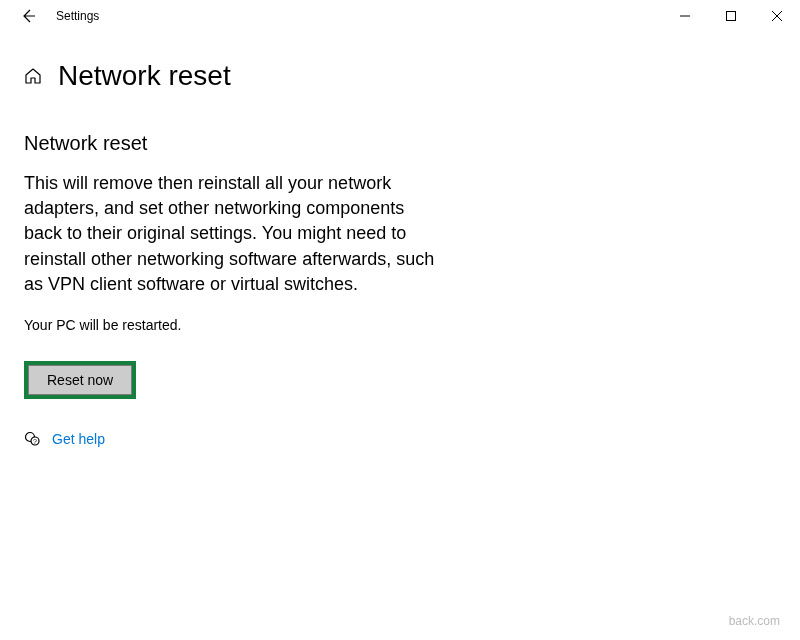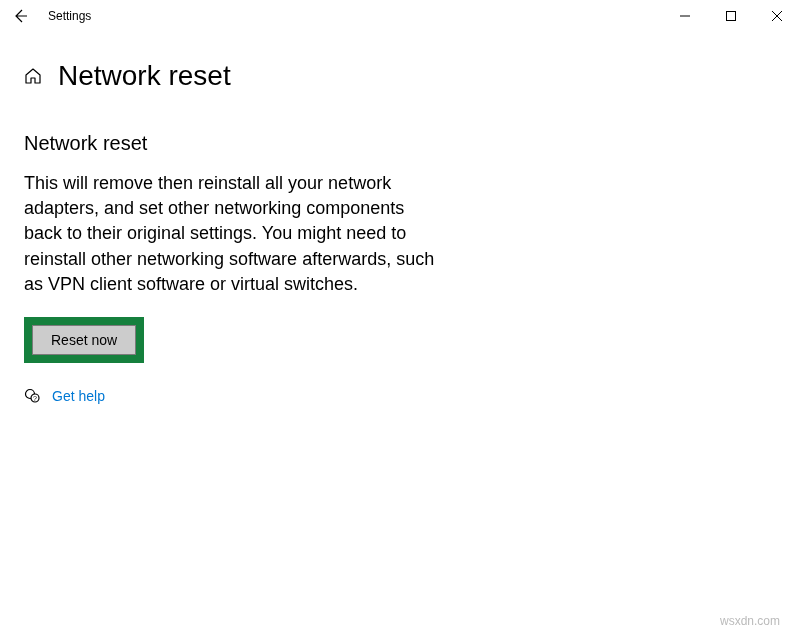--- a/index.html
+++ b/index.html
@@ -12,20 +12,21 @@
       width: 800px;
       height: 640px;
       background: #ffffff;
       position: relative;
       overflow: hidden;
     }
     .titlebar {
       display: flex;
       align-items: center;
       height: 32px;
+      padding-left: 8px;
     }
     .back-btn {
       width: 40px;
       height: 32px;
       display: flex;
       align-items: center;
       justify-content: center;
       cursor: pointer;
     }
     .title-text {
@@ -75,22 +76,22 @@
       line-height: 1.4;
       margin-bottom: 20px;
     }
     .restart-note {
       font-size: 14px;
       color: #000;
       margin-bottom: 28px;
     }
     .reset-btn-wrap {
       display: inline-block;
-      border: 8px solid #15803d;
-      margin-bottom: 25px;
+      border: 4px solid #15803d;
+      margin-bottom: 32px;
     }
     .reset-btn {
       background: #cccccc;
       border: 1px solid #7a7a7a;
       padding: 6px 18px;
       font-size: 14px;
       cursor: pointer;
       font-family: inherit;
     }
     .help-row {
@@ -149,28 +150,29 @@
     <svg width="18" height="18" viewBox="0 0 18 18">
       <path d="M 2 8 L 9 2 L 16 8 L 16 16 L 11 16 L 11 11 L 7 11 L 7 16 L 2 16 Z" stroke="#000" stroke-width="1.2" fill="none" stroke-linejoin="round"></path>
     </svg>
   </span>
   <h1 class="header-title">Network reset</h1>
 </div>
 
 <div class="content">
   <h2 class="section-title">Network reset</h2>
   <p class="description">This will remove then reinstall all your network adapters, and set other networking components back to their original settings. You might need to reinstall other networking software afterwards, such as VPN client software or virtual switches.</p>
+  <p class="restart-note">Your PC will be restarted.</p>
   <div class="reset-btn-wrap">
     <button class="reset-btn">Reset now</button>
   </div>
   <div class="help-row">
     <span class="help-icon">
       <svg width="16" height="16" viewBox="0 0 16 16">
         <circle cx="6" cy="6" r="4.5" stroke="#000" stroke-width="1.2" fill="none"></circle>
         <circle cx="11" cy="10" r="4" stroke="#000" stroke-width="1.2" fill="#fff"></circle>
         <text x="11" y="13" font-size="7" text-anchor="middle" fill="#000">?</text>
       </svg>
     </span>
     <span class="help-link">Get help</span>
   </div>
 </div>
 
-<div class="watermark">wsxdn.com</div>
+<div class="watermark">back.com</div>
 
 </body></html>

